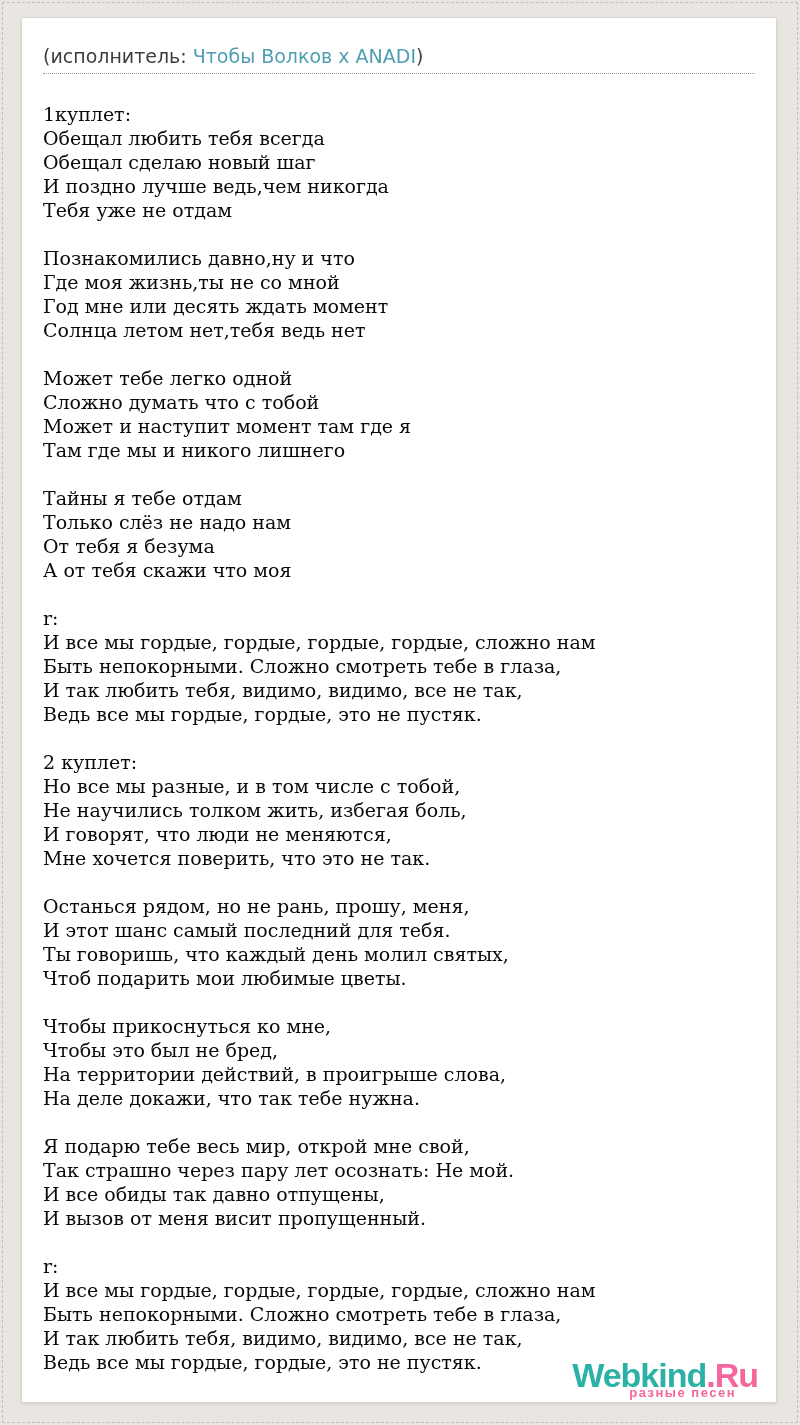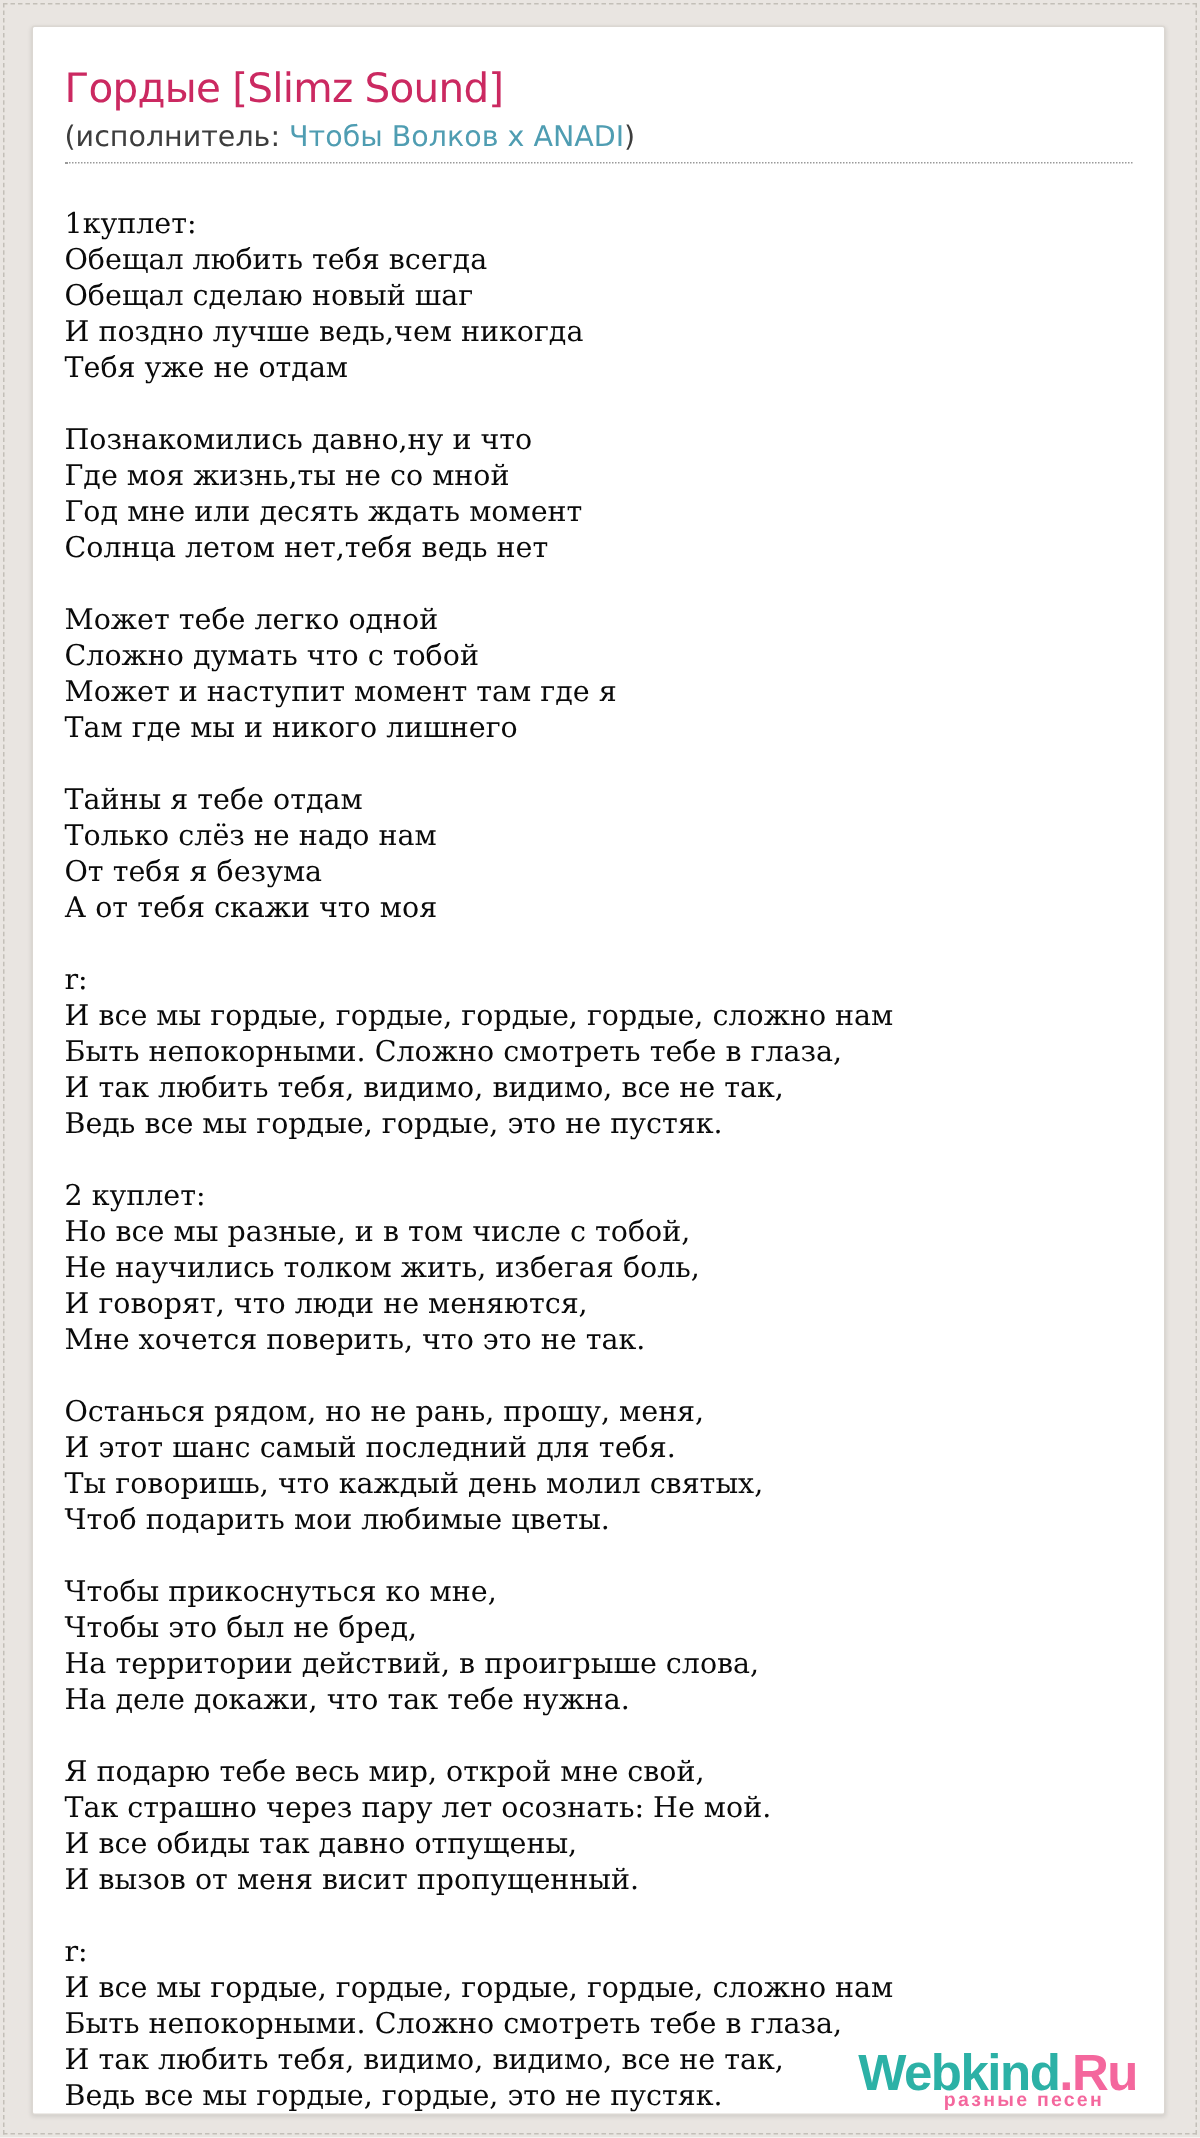--- a/index.html
+++ b/index.html
@@ -85,21 +85,20 @@
     color: var(--logo-pink, #f4679d);
   }
 </style>
 </head>
 <body>
 
 <div class="frame"></div>
 
 <div class="card">
 
-  <h1 class="title">Гордые [Slimz Sound]</h1>
 
   <div class="artist-line"><span>(исполнитель: </span><a class="artist-link">Чтобы Волков x ANADI</a><span>)</span></div>
 
   <div class="lyrics">1куплет:
 Обещал любить тебя всегда
 Обещал сделаю новый шаг
 И поздно лучше ведь,чем никогда
 Тебя уже не отдам
 
 Познакомились давно,ну и что

